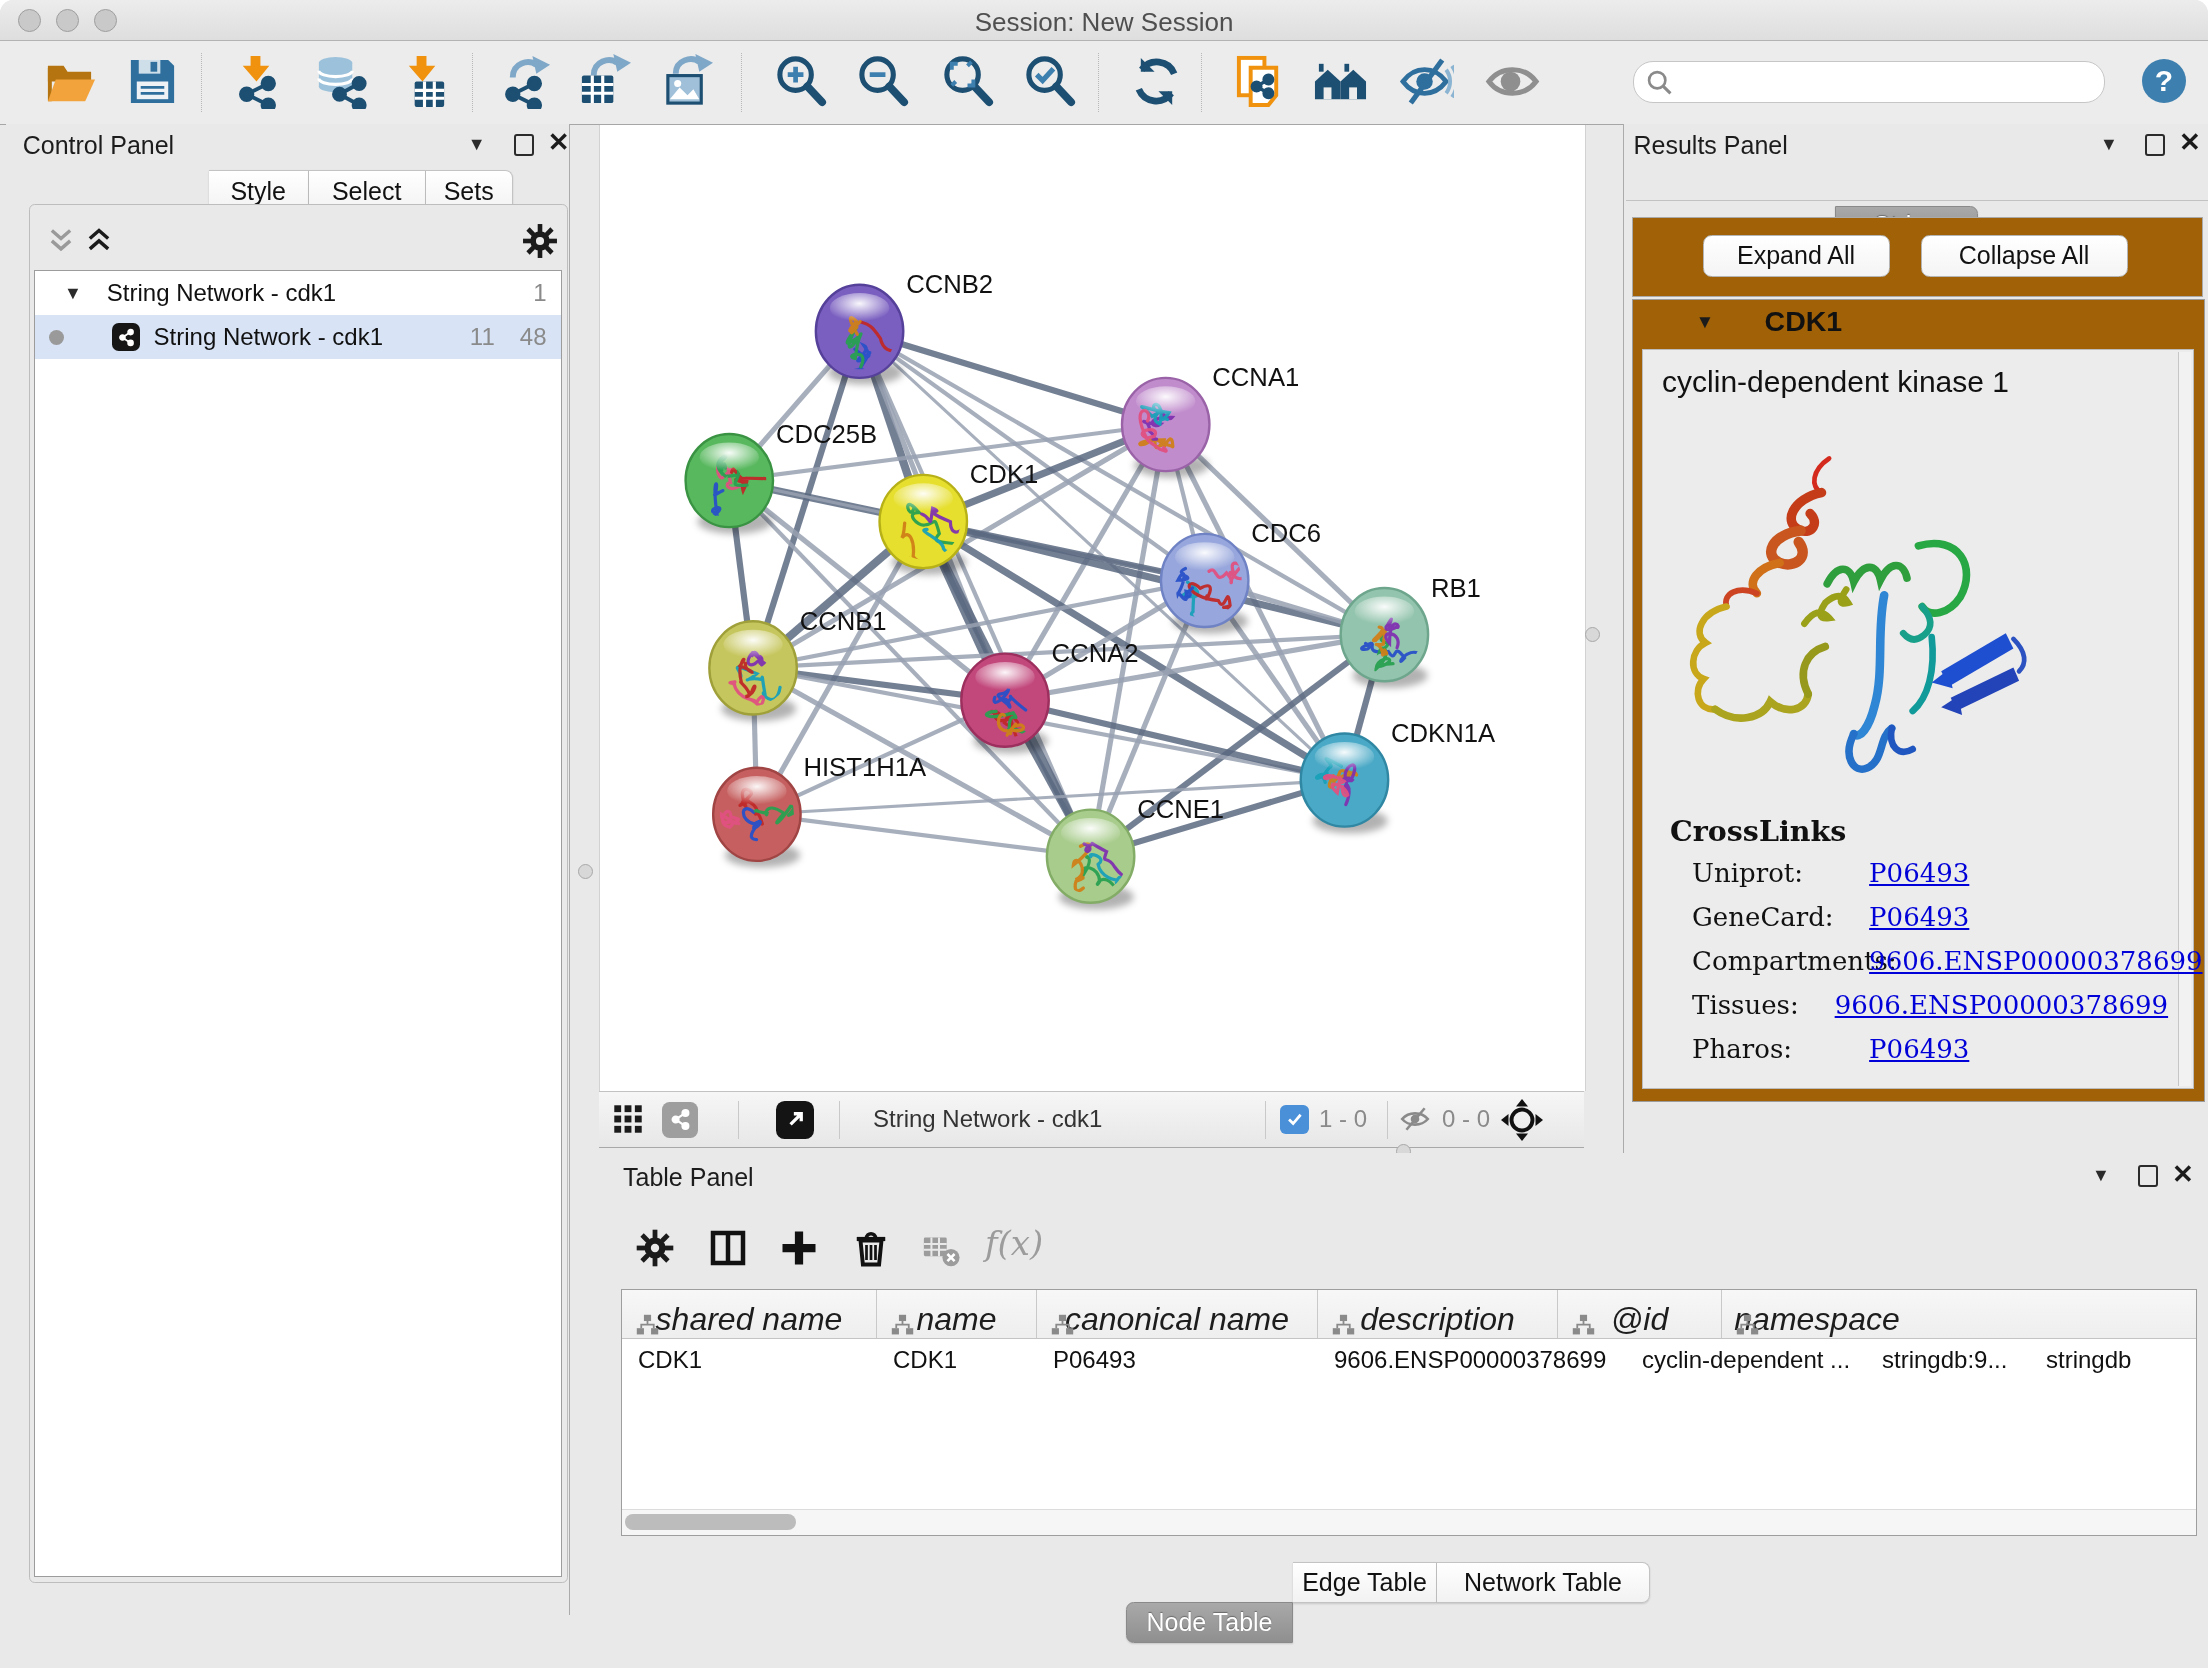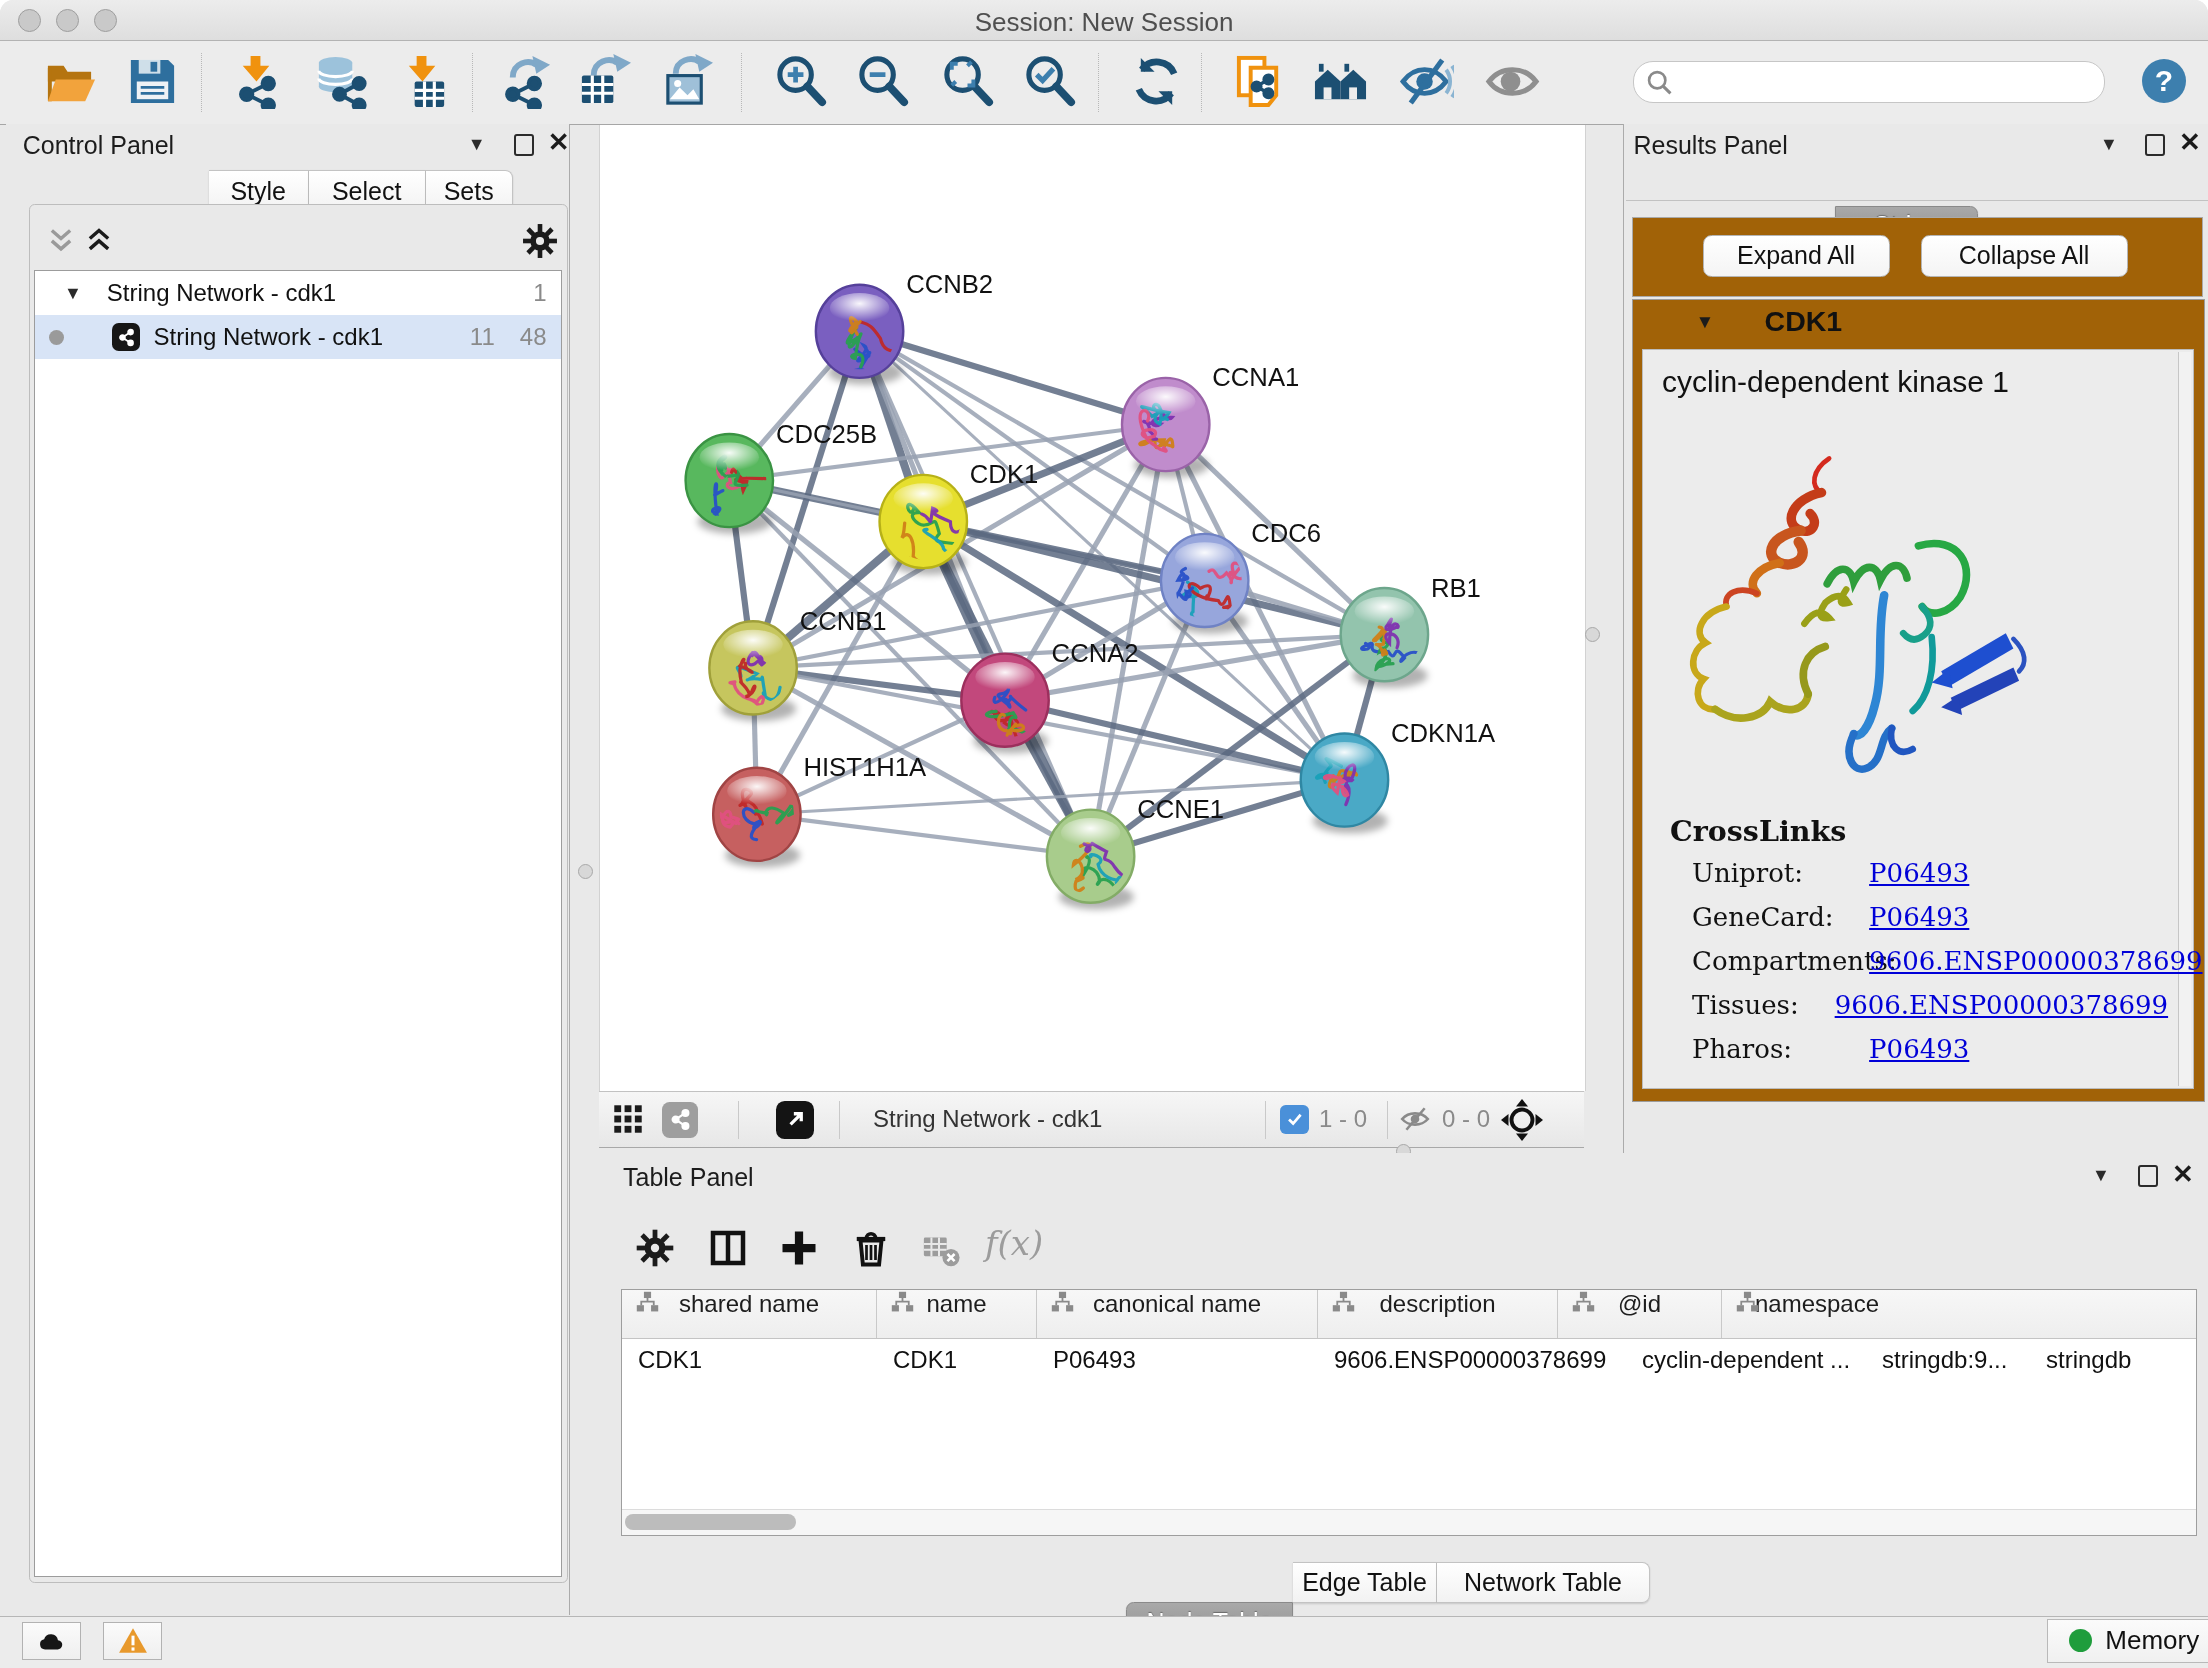--- a/index.html
+++ b/index.html
@@ -51,22 +51,22 @@
   .rpanel{left:1623px;top:124px;width:586px;height:1029px;background:#e9e9e9;border-left:1px solid #ababab;}
   .rbox{border:1.9px solid #aaa;background:#a16207;}
   .btn{background:linear-gradient(#ffffff,#f4f4f4);border:1.9px solid #b5b5b5;border-radius:8.6px;
        font-size:25px;color:#111;text-align:center;}
   .serif{font-family:"DejaVu Serif","Liberation Serif",serif;}
   .xlink{color:#0000d8;text-decoration:underline;}
   
   .tpanel{left:574px;top:1153px;width:1634px;height:463px;background:#e9e9e9;}
   .tbox{left:47px;top:136px;width:1576px;height:449px;background:#fff;border:1.9px solid #9e9e9e;box-sizing:border-box;height:247px;}
   .thead{display:flex;height:48px;background:linear-gradient(#f7f7f7,#eee);border-bottom:1px solid #c4c4c4;overflow:hidden;}
-  .th{box-sizing:border-box;position:relative;border-right:1px solid #c9c9c9;display:flex;align-items:flex-start;
-      justify-content:center;font-size:24px;color:#1d1d1d;flex:none;}
+  .th{box-sizing:border-box;position:relative;border-right:1px solid #c9c9c9;display:flex;align-items:flex-end;
+      justify-content:center;font-size:32px;color:#1d1d1d;flex:none;font-style:italic;}
   .th svg{position:absolute;left:13.3px;}
   .tdrow{display:flex;height:42px;overflow:hidden;}
   .td{box-sizing:border-box;padding-left:16px;font-size:24px;color:#111;line-height:42px;flex:none;
       white-space:nowrap;overflow:hidden;}
   .hscroll{position:absolute;left:0;right:0;bottom:0;height:25px;background:#f6f6f6;border-top:1px solid #dcdcdc;}
   .hthumb{position:absolute;left:2.9px;top:3.8px;width:171px;height:16px;border-radius:8.6px;background:#bcbcbc;}
   
   .statusbar{left:0;top:1616px;width:2208px;height:52px;background:#ececec;border-top:1px solid #b6b6b6;}
   .sbtn{width:57px;height:36px;border:1.9px solid #b2b2b2;background:linear-gradient(#fbfbfb,#efefef);
         display:flex;align-items:center;justify-content:center;}
@@ -843,33 +843,15 @@
       </div>
     </div>
 
     <div class="abs seg" style="left:552px;top:409px">
       <div class="tab sel" style="width:167px;height:41px;line-height:38px">Node Table</div>
       <div class="tab" style="width:144px;height:41px;line-height:38px">Edge Table</div>
       <div class="tab" style="width:213px;height:41px;line-height:38px">Network Table</div>
     </div>
   </div>
 
-  <div class="abs statusbar">
-    <div class="abs sbtn" style="left:22px;top:4.8px">
-      <svg width="28.5" height="28.5" viewBox="0 0 28 28">
-        <path d="M8 22a5 5 0 0 1-1-9.9A7 7 0 0 1 20.6 13 4.5 4.5 0 0 1 20 22z" fill="#161616"></path>
-      </svg>
-    </div>
-    <div class="abs sbtn" style="left:103px;top:4.8px">
-      <svg width="30" height="30" viewBox="0 0 28 28">
-        <path d="M14 2L27 25H1z" fill="#e8992c"></path>
-        <rect x="12.6" y="9" width="2.8" height="9" fill="#fff"></rect>
-          <rect x="12.6" y="20" width="2.8" height="3" fill="#fff"></rect>
-      </svg>
-    </div>
-    <div class="abs membtn" style="left:2047px;top:1.9px">
-      <span class="grn"></span>
-      <span>Memory</span>
-    </div>
-  </div>
 
 </div>
 
 
 </body></html>

